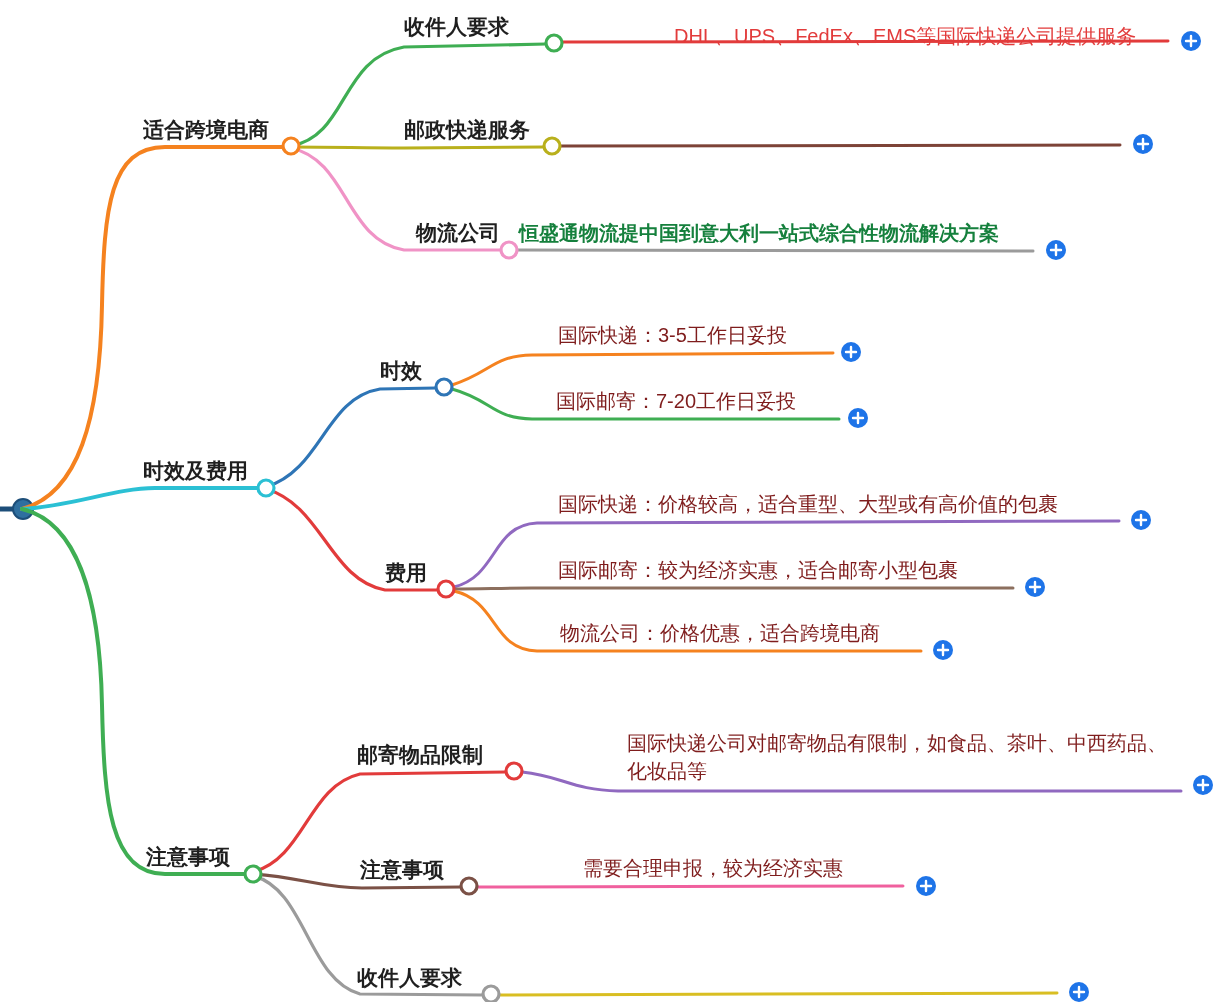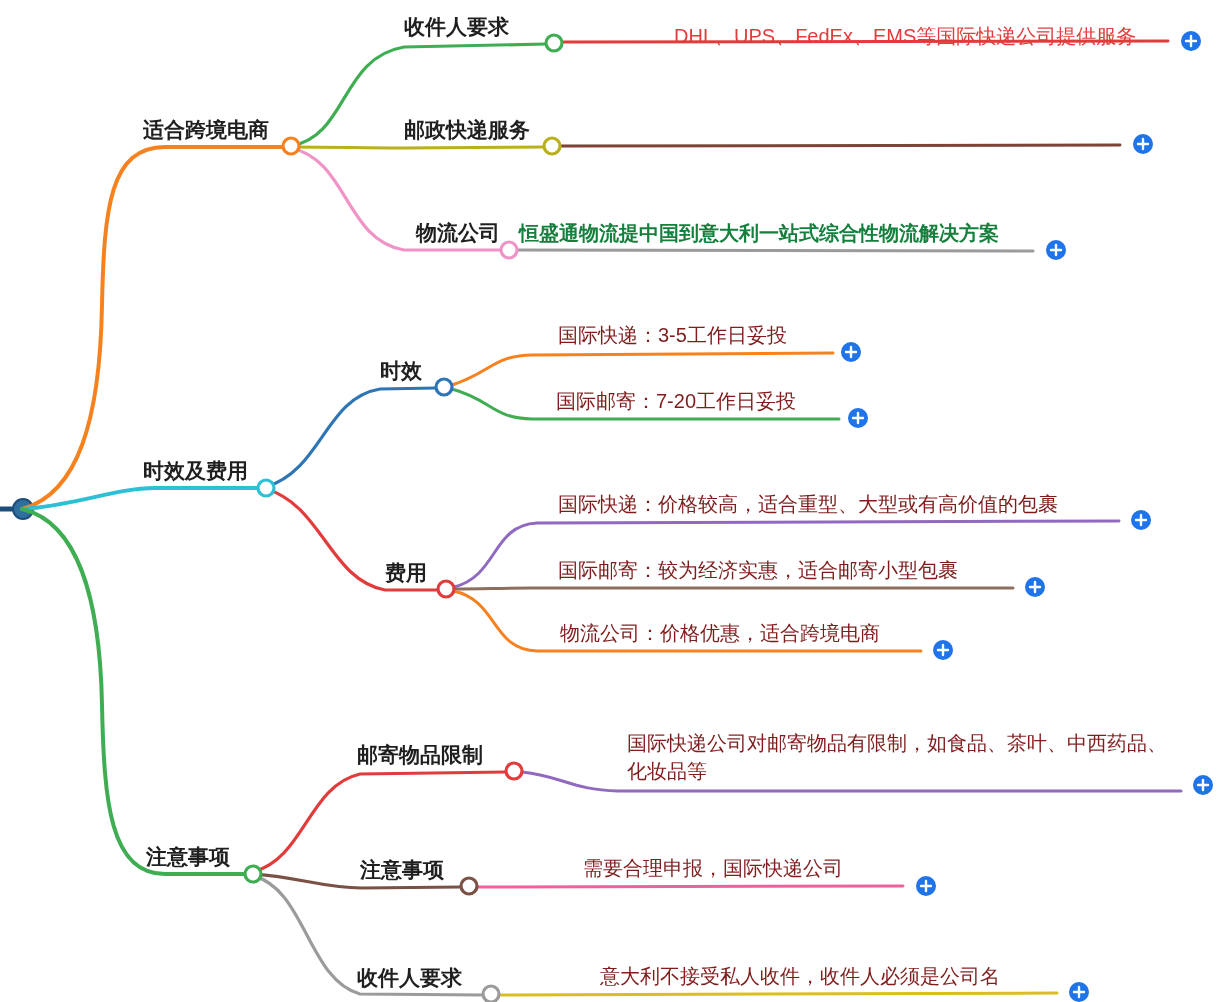--- a/index.html
+++ b/index.html
@@ -136,16 +136,15 @@
   <div class="lbl" style="left:357px;top:965px;">收件人要求</div>
 
   <div class="leaf c-red" style="left:674px;top:11px;margin-top:12px;">DHL、UPS、FedEx、EMS等国际快递公司提供服务</div>
   <div class="leaf boldblack" style="left:519px;top:220px;">恒盛通物流提中国到意大利一站式综合性物流解决方案</div>
   <div class="leaf" style="left:558px;top:322px;">国际快递：3-5工作日妥投</div>
   <div class="leaf" style="left:556px;top:388px;">国际邮寄：7-20工作日妥投</div>
   <div class="leaf" style="left:558px;top:491px;">国际快递：价格较高，适合重型、大型或有高价值的包裹</div>
   <div class="leaf" style="left:558px;top:557px;">国际邮寄：较为经济实惠，适合邮寄小型包裹</div>
   <div class="leaf" style="left:560px;top:620px;">物流公司：价格优惠，适合跨境电商</div>
   <div class="leaf wrap" style="left:627px;top:729px;width:540px;">国际快递公司对邮寄物品有限制，如食品、茶叶、中西药品、化妆品等</div>
-  <div class="leaf" style="left:583px;top:855px;">需要合理申报，国际快递公司</div>
-  <div class="leaf" style="left:600px;top:963px;">意大利不接受私人收件，收件人必须是公司名</div>
+  <div class="leaf" style="left:583px;top:855px;">需要合理申报，较为经济实惠</div>
 
 </div>
 
 </body></html>

